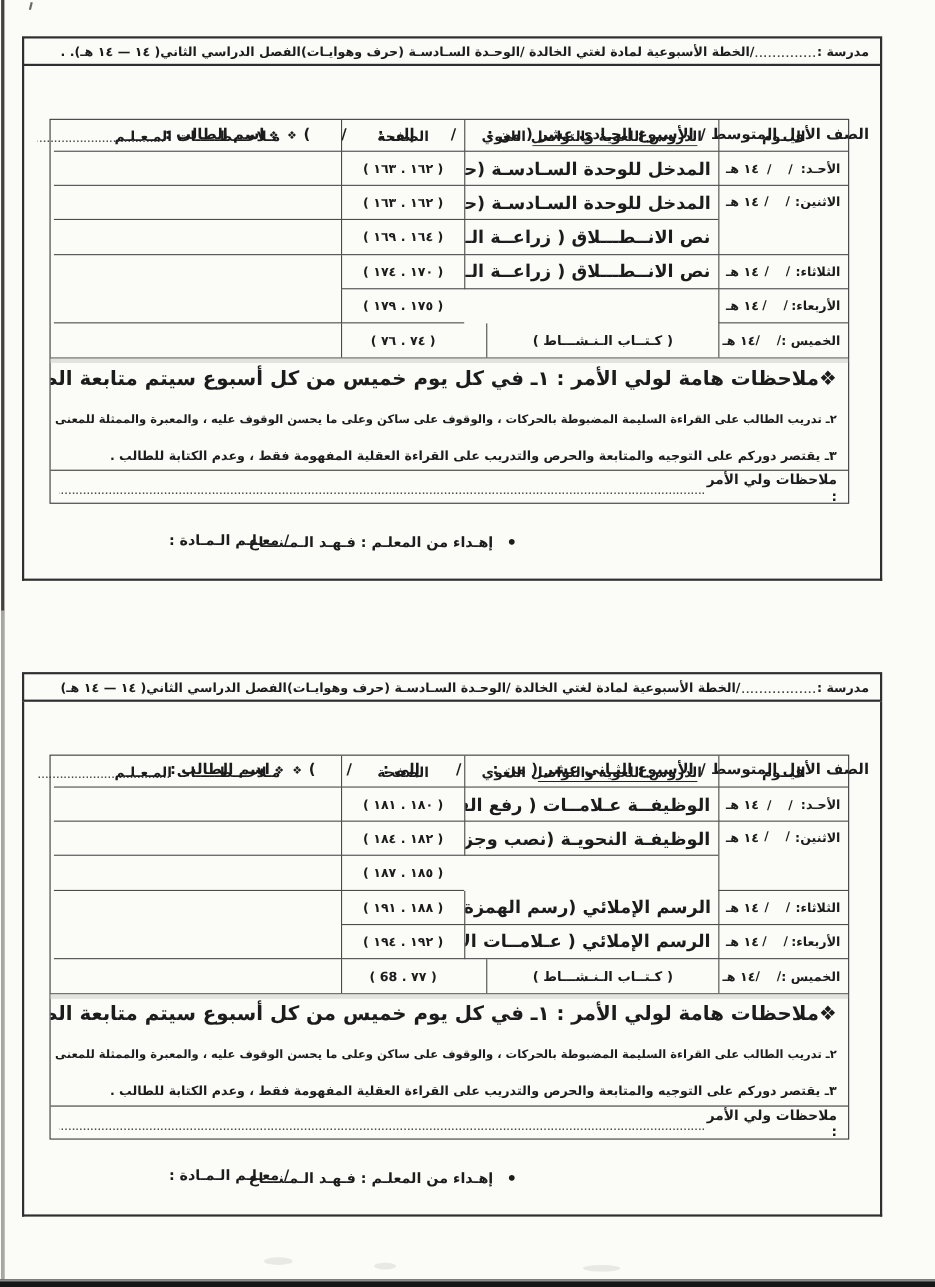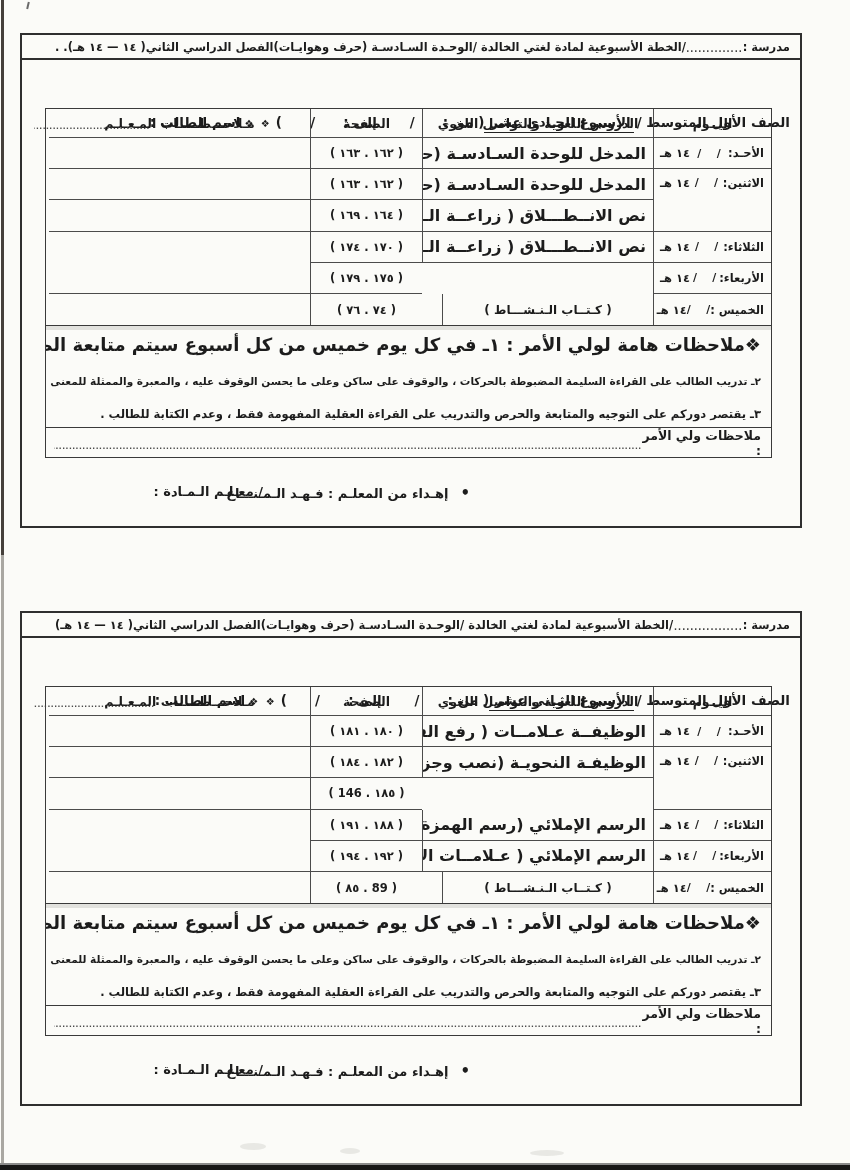--- a/index.html
+++ b/index.html
@@ -250,24 +250,24 @@
           </div>
 
           <div class="cell lesson-cell" style="grid-column:2;grid-row:2">الوظيفــة عـلامــات ( رفع الفعل المضارع )</div>
           <div class="cell lesson-cell" style="grid-column:2;grid-row:3">الوظيفـة النحويـة (نصب وجزم الفعل المضارع)</div>
           <div class="cell lesson-cell" style="grid-column:2;grid-row:5">الرسم الإملائي (رسم الهمزة المتوسطة على واو )</div>
           <div class="cell lesson-cell" style="grid-column:2;grid-row:6">الرسم الإملائي ( عـلامــات الاخـتـصـار )</div>
           <div class="cell lesson-cell ctr no-b" style="grid-column:2;grid-row:7">( كـتــاب الـنـشـــاط )</div>
 
           <div class="cell page-cell" style="grid-column:3;grid-row:2">( ١٨٠ . ١٨١ )</div>
           <div class="cell page-cell" style="grid-column:3;grid-row:3">( ١٨٢ . ١٨٤ )</div>
-          <div class="cell page-cell" style="grid-column:3;grid-row:4">( ١٨٥ . 146 )</div>
+          <div class="cell page-cell" style="grid-column:3;grid-row:4">( ١٨٥ . ١٨٧ )</div>
           <div class="cell page-cell" style="grid-column:3;grid-row:5">( ١٨٨ . ١٩١ )</div>
           <div class="cell page-cell" style="grid-column:3;grid-row:6">( ١٩٢ . ١٩٤ )</div>
-          <div class="cell page-cell no-b" style="grid-column:3;grid-row:7">( 89 . ٨٥ )</div>
+          <div class="cell page-cell no-b" style="grid-column:3;grid-row:7">( ٧٧ . 68 )</div>
 
           <div class="cell no-l" style="grid-column:4;grid-row:2"></div>
           <div class="cell no-l" style="grid-column:4;grid-row:3"></div>
           <div class="cell no-l" style="grid-column:4;grid-row:4"></div>
           <div class="cell no-l" style="grid-column:4;grid-row:5/span 2"></div>
           <div class="cell no-l no-b" style="grid-column:4;grid-row:7"></div>
         </div>
 
         <div class="notes-block">
           <div class="note-1">❖ملاحظات هامة لولي الأمر : ١ـ في كل يوم خميس من كل أسبوع سيتم متابعة الطالب خلال كتاب النشاط فقط .</div>

